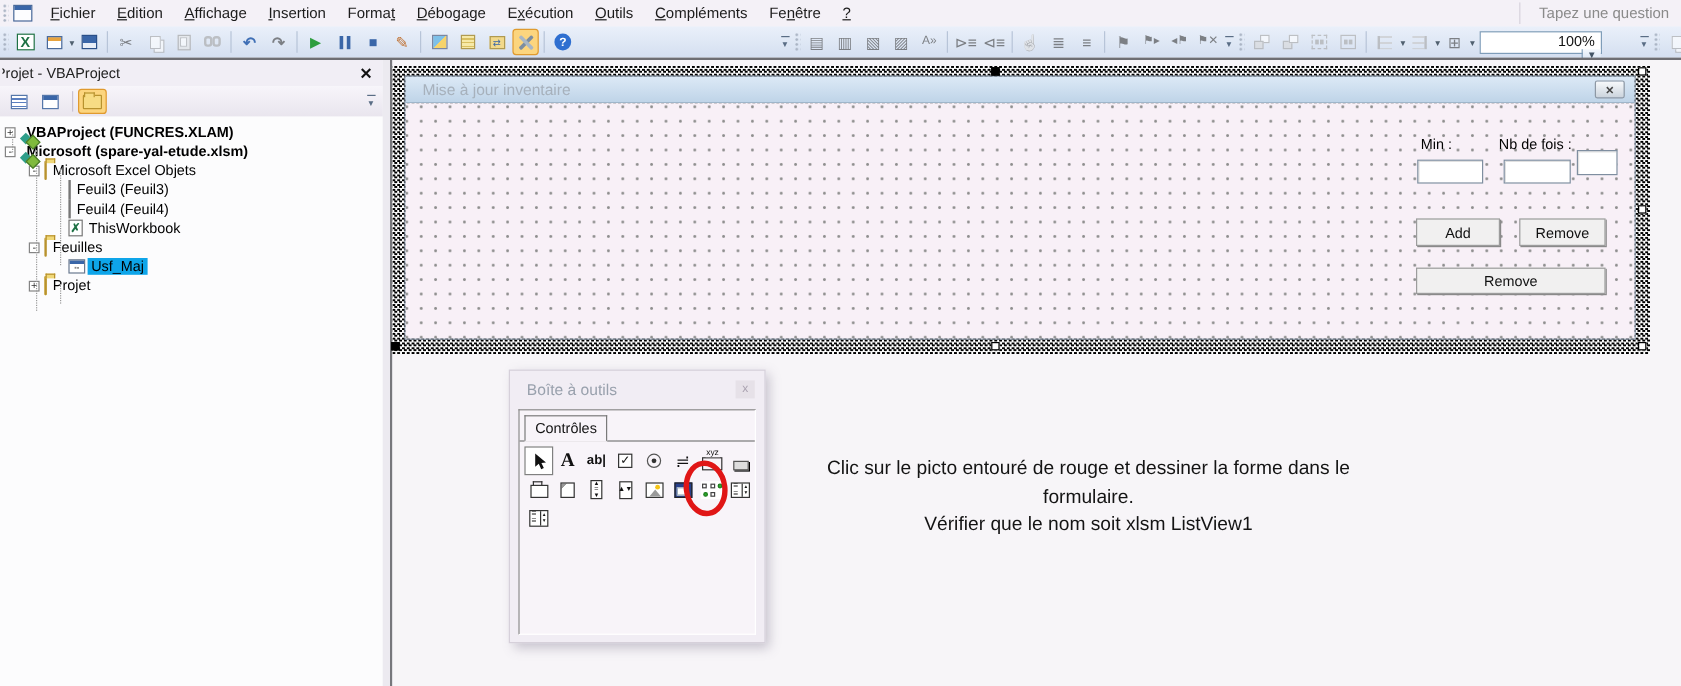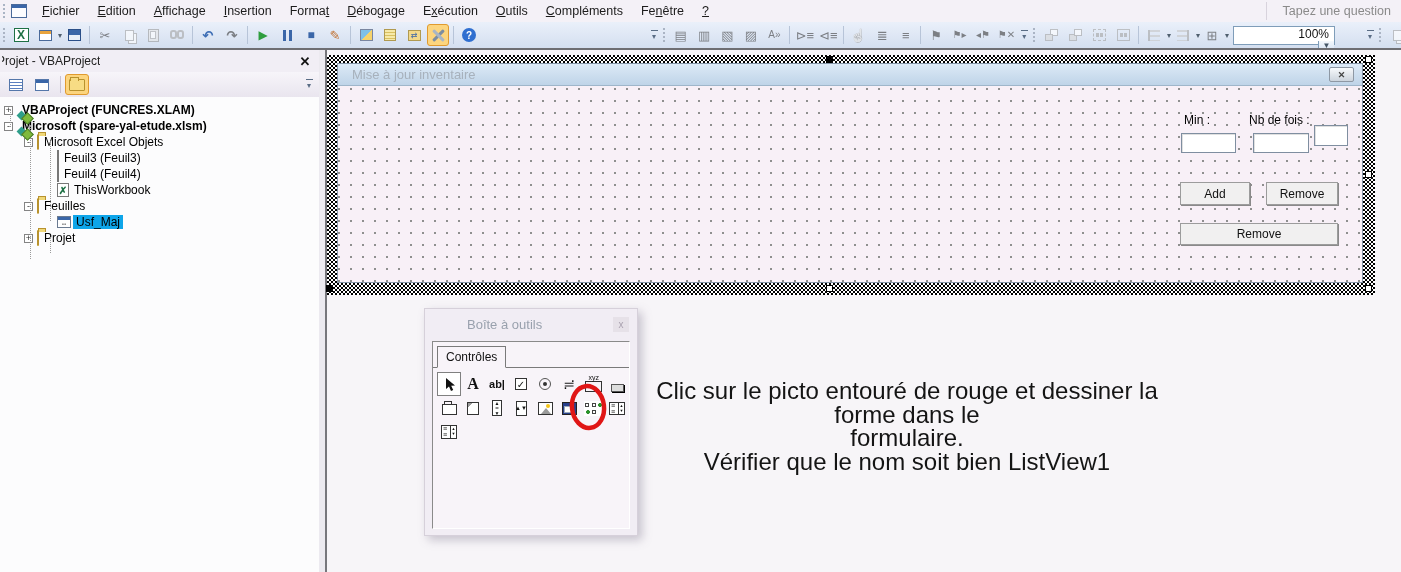--- a/index.html
+++ b/index.html
@@ -136,21 +136,21 @@
      box-shadow:inset 1px 1px 0 rgba(0,0,0,.12);font-size:12px;padding:0 3px;
      font-family:"Liberation Sans",sans-serif;outline:none;}
   .fbtn{position:absolute;background:#f1f0f0;border:1px solid #9c9c9c;box-shadow:1px 1px 0 #8a8a8a;
      font-size:12px;color:#111;display:flex;align-items:center;justify-content:center;
      font-family:"Liberation Sans",sans-serif;}
   .handle{position:absolute;width:7px;height:7px;background:#fff;border:1px solid #000;z-index:5;}
   .handle.black{background:#000;}
 
   
   .toolbox{position:absolute;left:424px;top:308px;width:214px;height:228px;background:#f1edf4;
-     border:1px solid #d6d0da;box-shadow:4px 4px 9px rgba(110,100,125,.35);padding-left:28px;}
+     border:1px solid #d6d0da;box-shadow:4px 4px 9px rgba(110,100,125,.35);}
   .tb-title{height:30px;display:flex;align-items:center;padding:0 8px 0 14px;
      font-size:13px;color:#99a1ad;}
   .tb-close{margin-left:auto;width:16px;height:15px;background:#e6e1e8;color:#aaa2b0;
      display:flex;align-items:center;justify-content:center;font-size:10px;}
   .tb-client{position:absolute;left:7px;top:32px;width:198px;height:188px;background:#f8f4f9;
      border-top:1px solid #8a8a8a;border-left:1px solid #8a8a8a;
      border-right:1px solid #fff;border-bottom:1px solid #fff;}
   .tb-tab{position:absolute;left:4px;top:4px;height:22px;padding:0 8px;background:#f8f4f9;
      border:1px solid #7a7a7a;border-bottom:1px solid #f8f4f9;font-size:12px;color:#111;
      display:flex;align-items:center;z-index:2;}
@@ -185,21 +185,21 @@
   .tgic{width:16px;height:13px;border:1px solid #333;display:flex;background:#fff;}
   .tgic .lines{flex:1;font-size:7px;line-height:6px;padding-left:1px;}
   .tgic .ud{width:6px;border-left:1px solid #333;font-size:4px;line-height:5px;text-align:center;}
   .tgtv{width:16px;height:14px;border:1px solid #333;background:#fff;display:flex;}
   .tgtv .lines{flex:1;font-size:7px;line-height:6px;padding-left:1px;}
   .tgtv .ud{width:6px;border-left:1px solid #333;font-size:4px;line-height:5px;text-align:center;}
   .redcircle{position:absolute;z-index:10;pointer-events:none;}
 
   
   .instruction{position:absolute;left:652px;top:379px;width:510px;text-align:center;
-     font-size:24px;line-height:23.5px;color:#141414;}
+     font-size:16px;line-height:23.5px;color:#141414;}
 </style>
 </head>
 <body>
 
 <div id="app">
 
   <div class="menubar">
     <span class="drag-dots"></span>
     <span class="appicon"></span>
     <span id="menu-items"><span class="menu-item"><u>F</u>ichier</span><span class="menu-item"><u>E</u>dition</span><span class="menu-item"><u>A</u>ffichage</span><span class="menu-item"><u>I</u>nsertion</span><span class="menu-item">Forma<u>t</u></span><span class="menu-item"><u>D</u>ébogage</span><span class="menu-item">E<u>x</u>écution</span><span class="menu-item"><u>O</u>utils</span><span class="menu-item"><u>C</u>ompléments</span><span class="menu-item">Fe<u>n</u>être</span><span class="menu-item"><u>?</u></span></span>
@@ -569,16 +569,16 @@
         </div>
     </div>
   </div>
   <svg class="redcircle" width="56" height="60" style="left:560px;top:377px">
     <ellipse id="red-ellipse" cx="28" cy="30" rx="16" ry="21" fill="none" stroke="#e01616" stroke-width="4.5" transform="rotate(-7 28 30)" stroke-linecap="round" stroke-dasharray="118 6"></ellipse>
   </svg>
 
   <div class="instruction">
     <div>Clic sur le picto entouré de rouge et dessiner la forme dans le</div>
     <div>formulaire.</div>
-    <div>Vérifier que le nom soit bien ListView1</div>
+    <div>Vérifier que le nom soit xlsm ListView1</div>
   </div>
 
 </div>
 
 </body></html>

